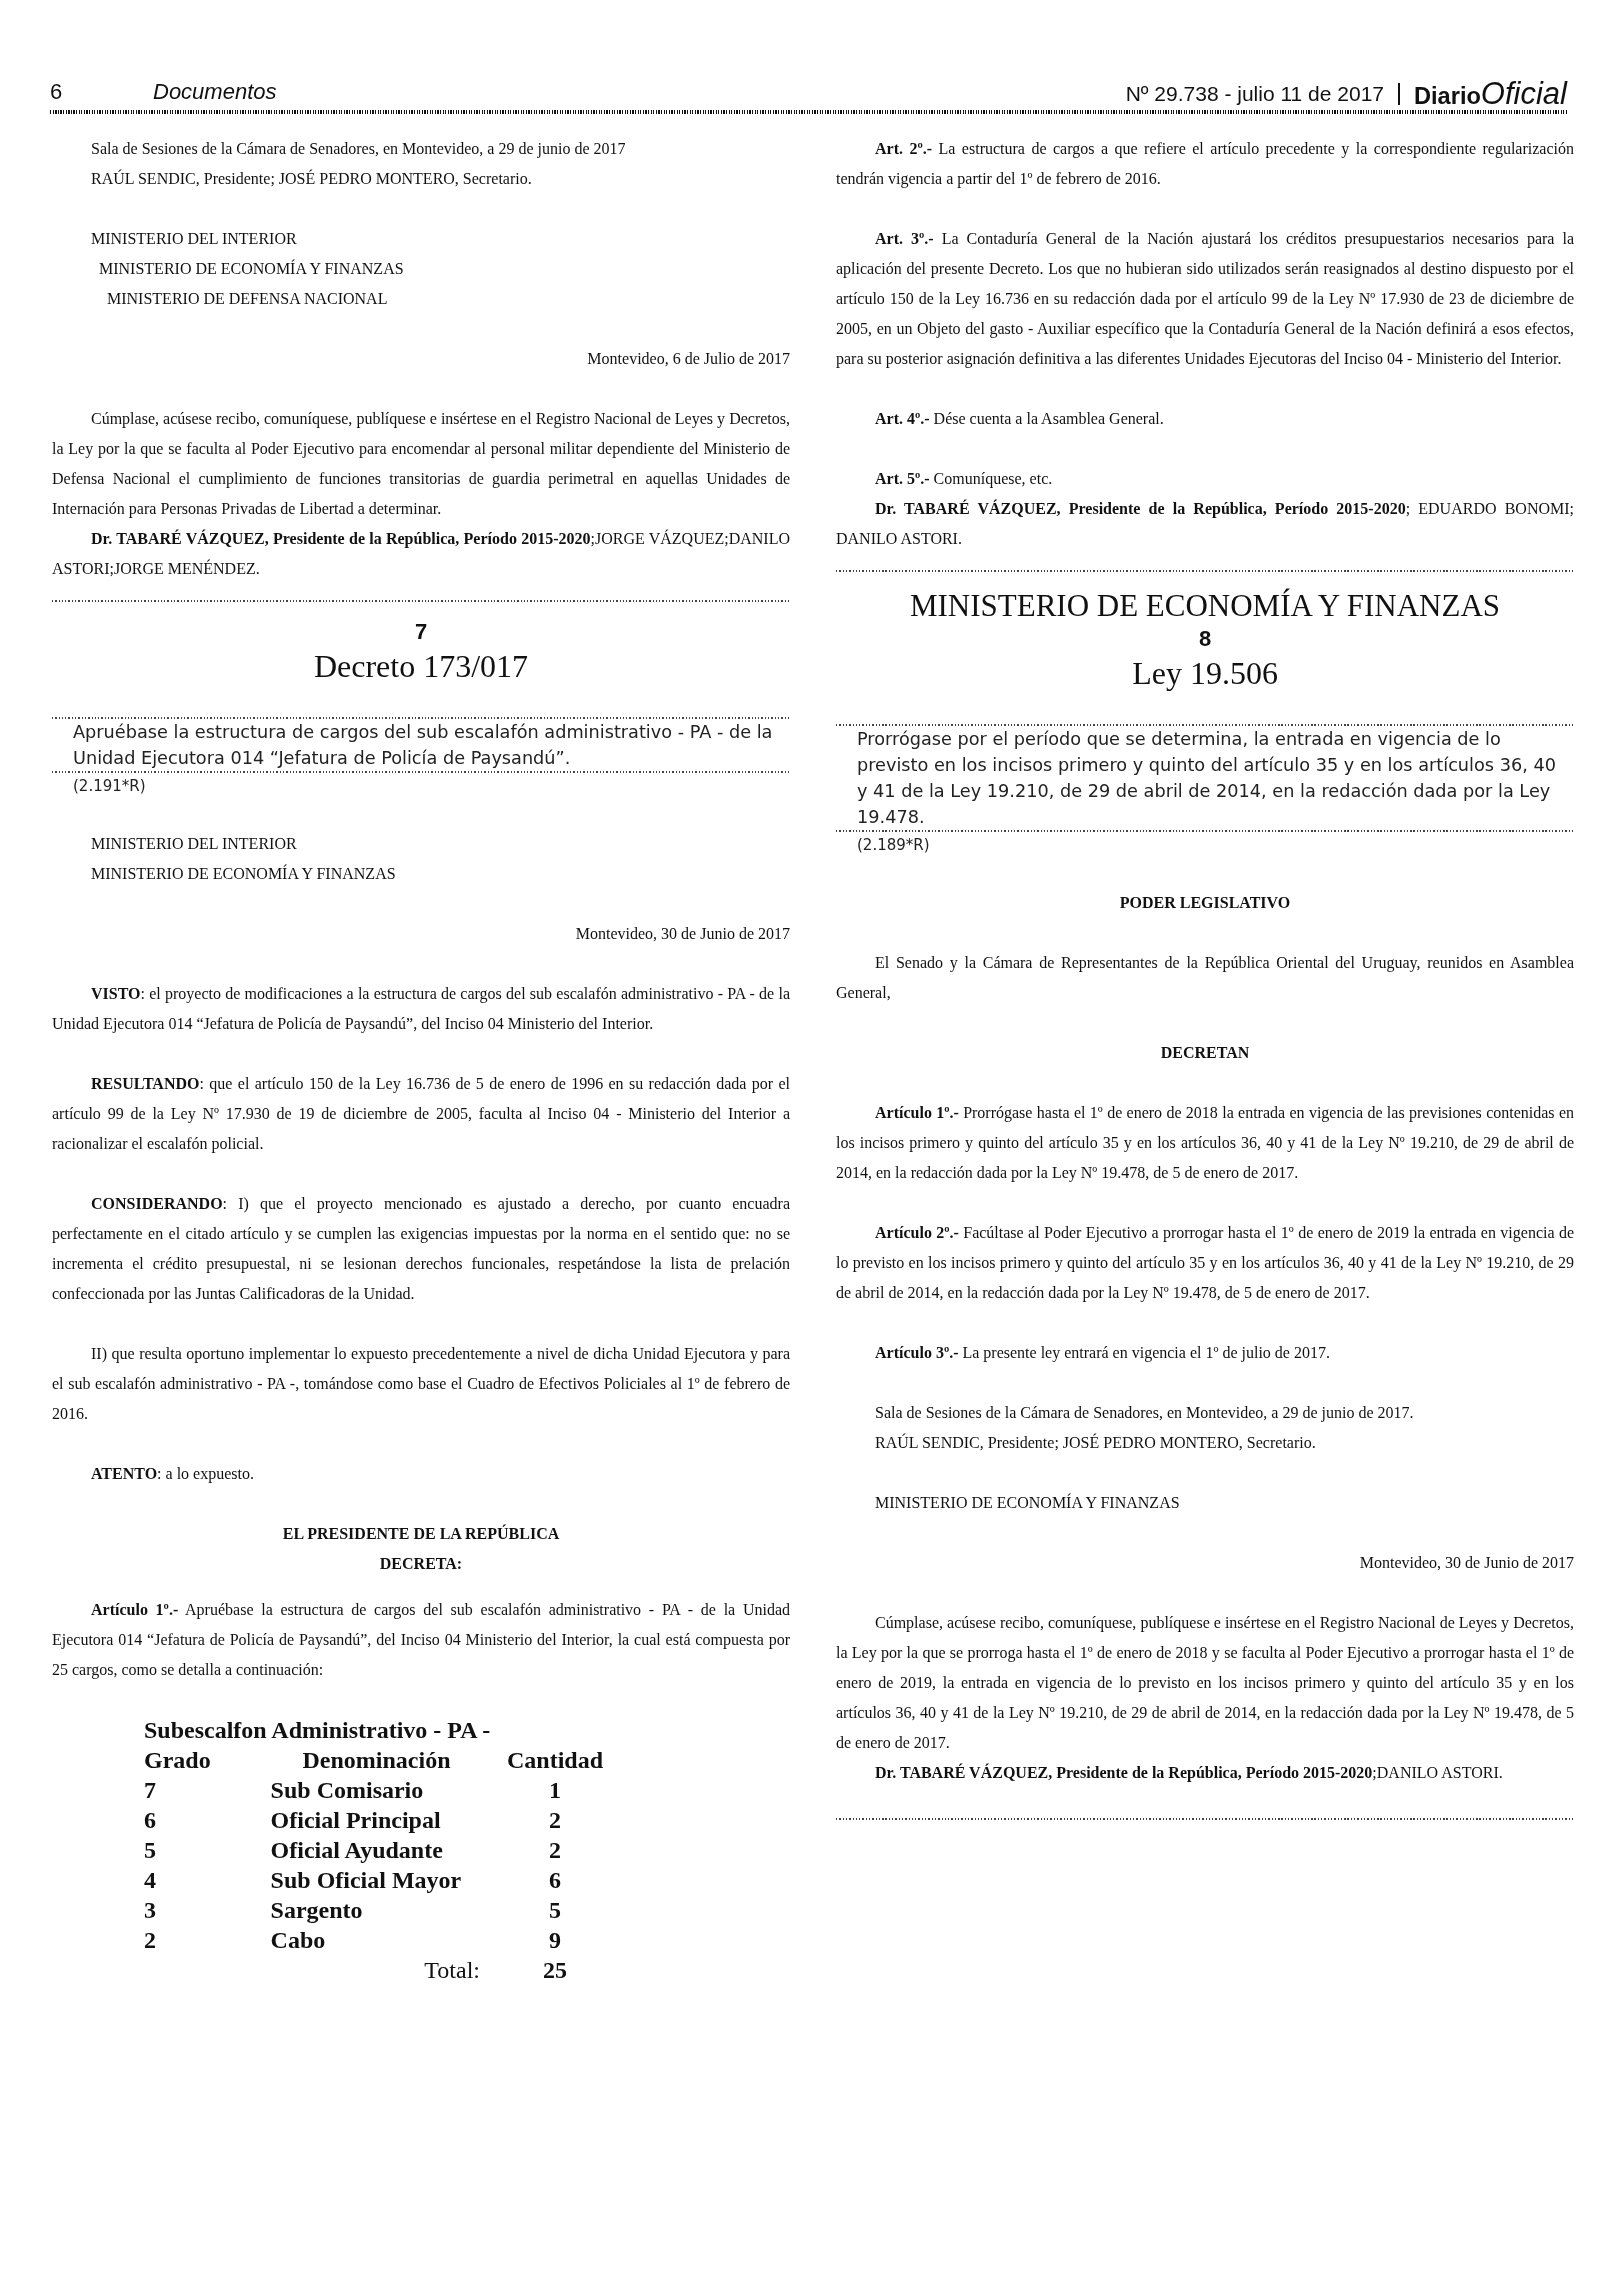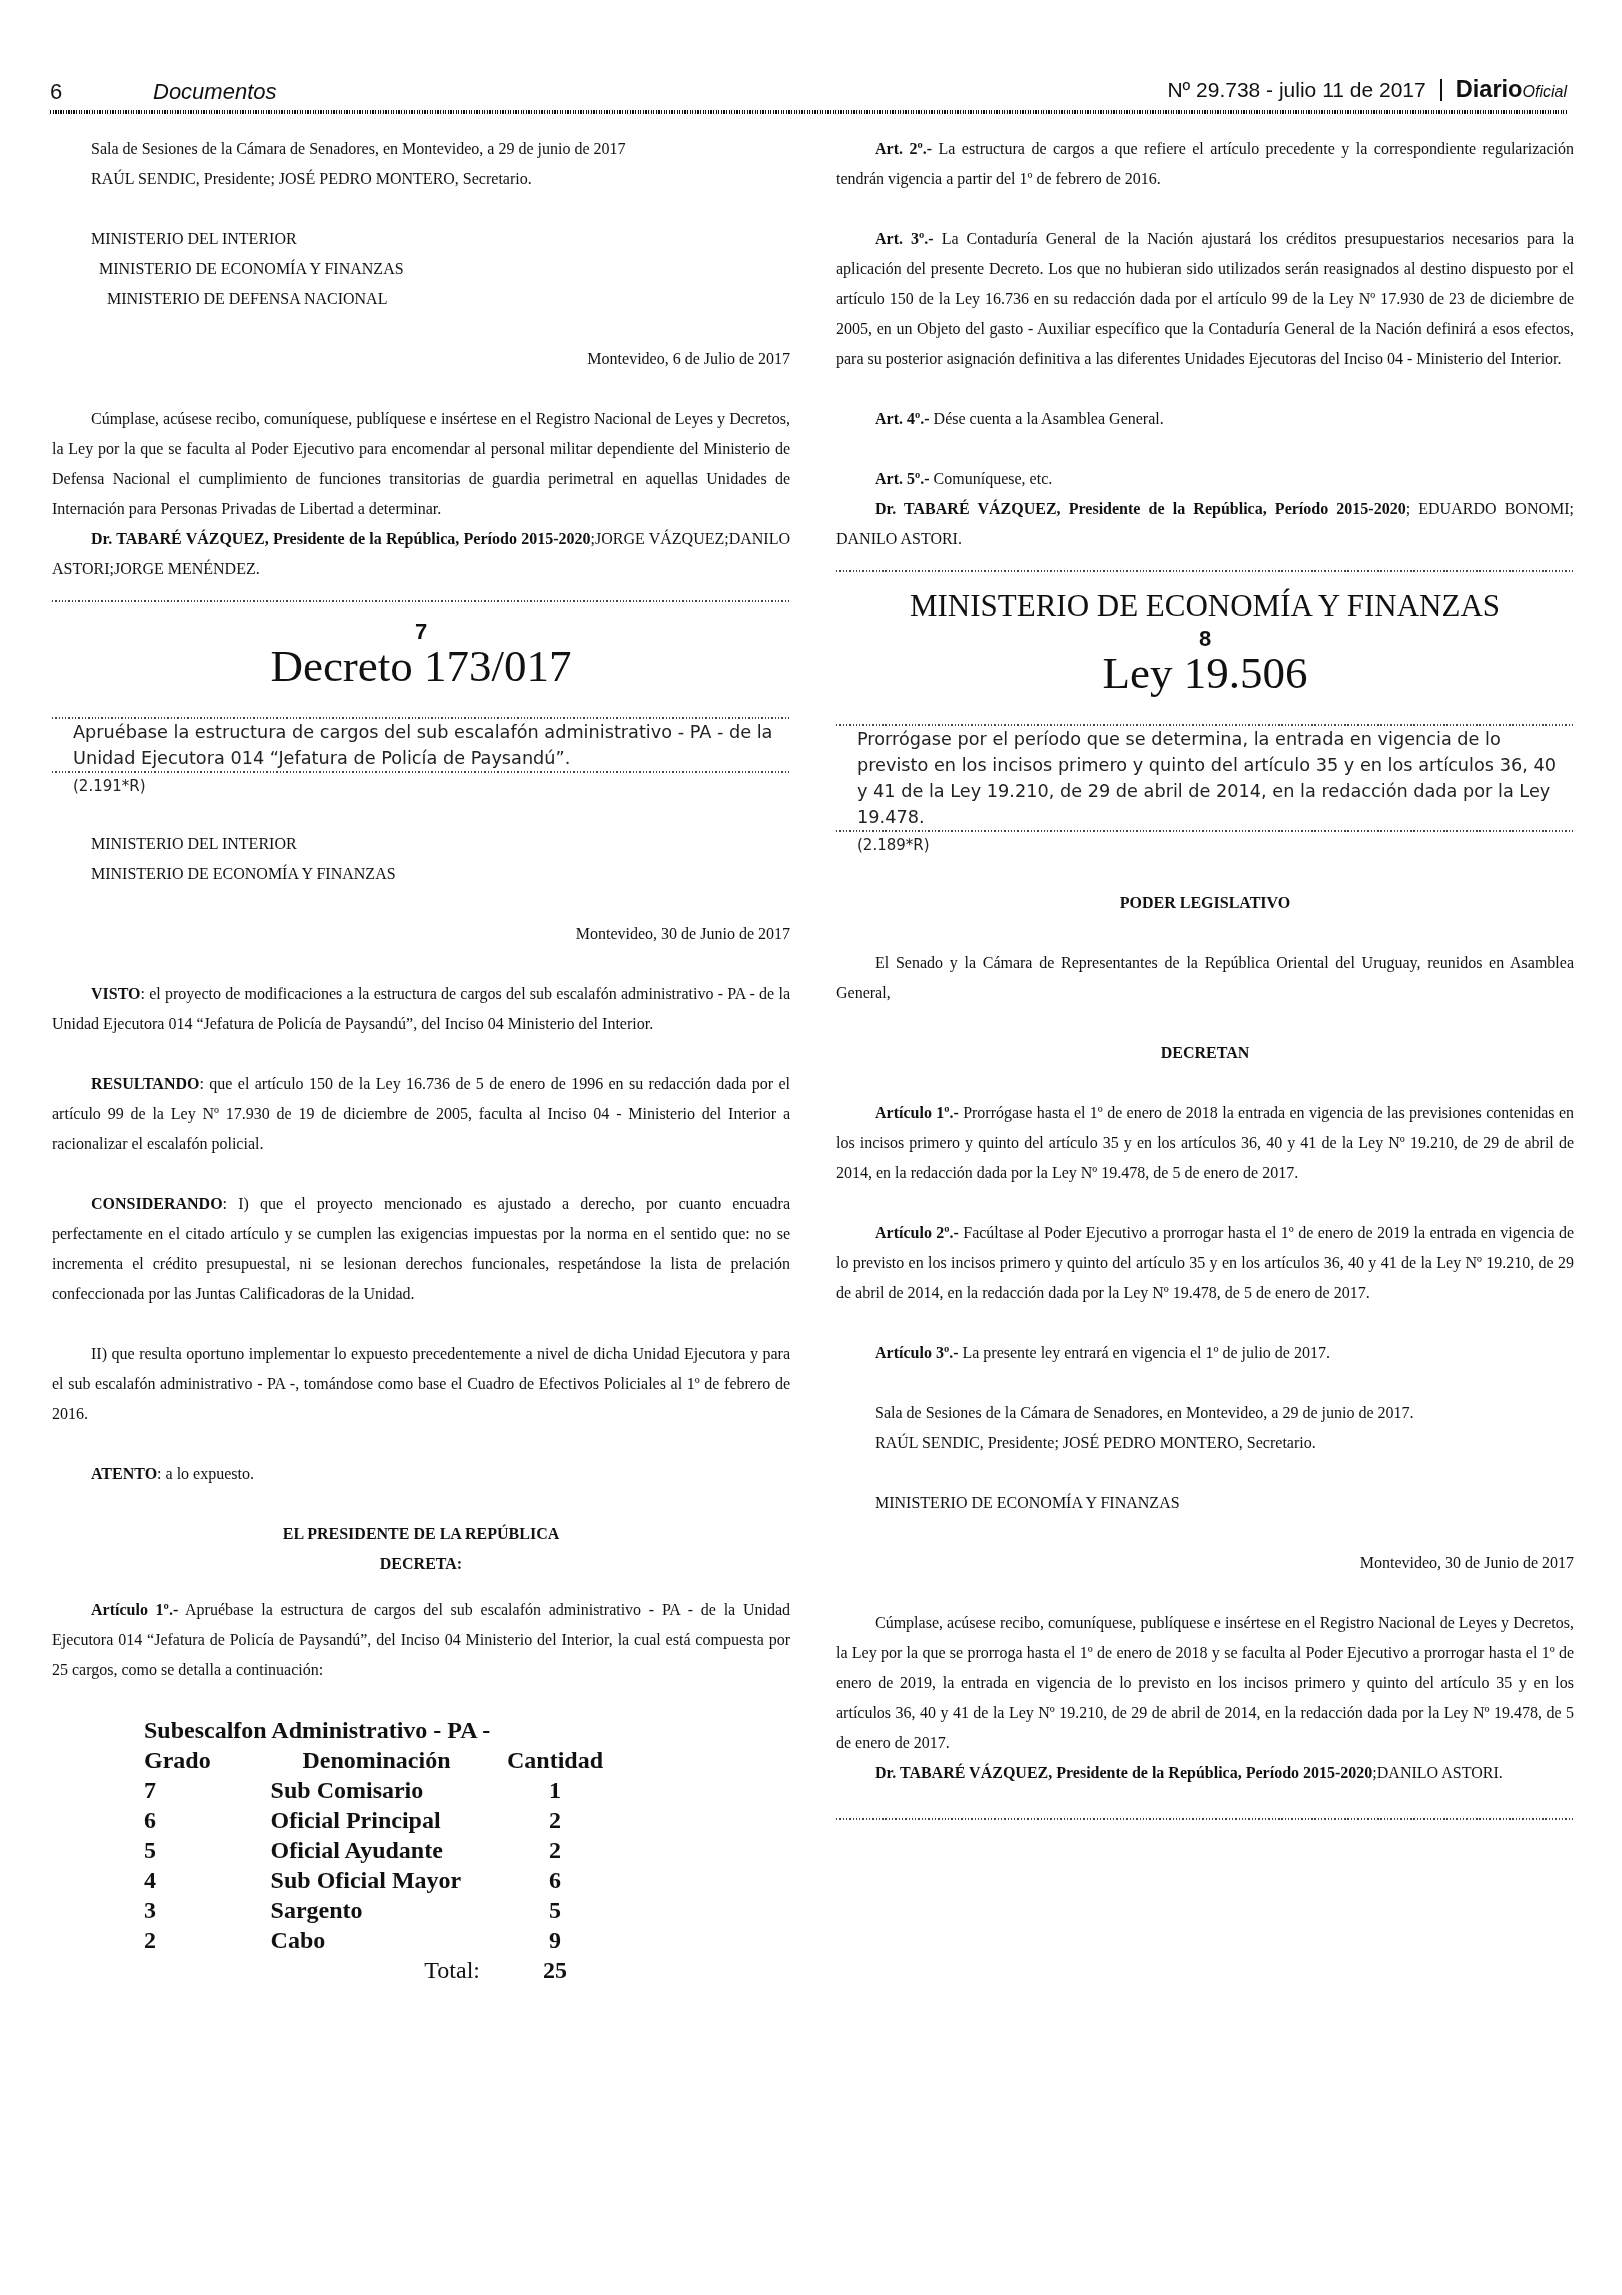--- a/index.html
+++ b/index.html
@@ -5,21 +5,21 @@
   * { margin: 0; padding: 0; box-sizing: border-box; }
   html, body { width: 1622px; height: 2295px; background: #ffffff; overflow: hidden; }
   body { position: relative; color: #111; font-family: "Liberation Serif", "DejaVu Serif", serif; }
 
   .header { position: absolute; left: 50px; top: 76px; width: 1517px; height: 34px; }
   .header .pg { position: absolute; left: 0; top: 2.6px; font-family: "Liberation Sans", sans-serif; font-size: 22px; }
   .header .sec { position: absolute; left: 103px; top: 2.6px; font-family: "Liberation Sans", sans-serif; font-size: 22px; font-style: italic; }
   .header .right { position: absolute; right: 0; top: 0; font-family: "Liberation Sans", sans-serif; font-size: 21px; display: flex; align-items: center; gap: 14px; }
   .header .bar { width: 2px; height: 22px; background: #111; display: inline-block; }
   .header .brand b { font-weight: bold; font-size: 23.6px; }
-  .header .brand i { font-style: italic; font-size: 16px; }
+  .header .brand i { font-style: italic; font-size: 31px; }
   .header-rule { position: absolute; left: 50px; top: 110px; width: 1517px; height: 3.9px;
     background-image: repeating-linear-gradient(90deg, #111 0 1.3px, transparent 1.3px 2.6px); }
 
   .col { position: absolute; top: 134px; width: 738px; }
   .col-left { left: 52px; }
   .col-right { left: 836px; }
 
   p, .line { font-size: 16px; line-height: 30px; text-align: justify; }
   .ind { text-indent: 39px; }
   .gap { height: 30px; }
@@ -28,21 +28,21 @@
   .right-al { text-align: right; }
   b, .bold { font-weight: bold; }
   .ml1 { padding-left: 39px; }
   .ml2 { padding-left: 47px; }
   .ml3 { padding-left: 55px; }
 
   .dotrule { height: 2px; width: 100%;
     background-image: repeating-linear-gradient(90deg, #444 0 1.3px, transparent 1.3px 3.3px); }
 
   .num { font-family: "Liberation Sans", sans-serif; font-weight: bold; font-size: 22px; text-align: center; line-height: 29px; }
-  .doc-title { font-size: 45px; text-align: center; line-height: 41px; }
+  .doc-title { font-size: 32px; text-align: center; line-height: 41px; }
   .ministry-title { font-size: 31px; text-align: center; line-height: 37px; }
   .summary { font-family: "DejaVu Sans", sans-serif; font-size: 17.7px; line-height: 26px; padding-left: 21px; padding-right: 13px; color: #222; }
   .ref { font-family: "DejaVu Sans", sans-serif; font-size: 15px; line-height: 26px; padding-left: 21px; color: #222; }
 
   table.cargos { margin-left: 92px; border-collapse: collapse; font-size: 24px; font-weight: bold; }
   table.cargos td, table.cargos th { line-height: 30px; padding: 0; }
   table.cargos .caption { text-align: left; padding-left: 0; }
   .c-grado { width: 103px; text-align: left; }
   .c-den { width: 259px; text-align: left; padding-left: 23.6px !important; }
   .c-cant { width: 98px; text-align: center; }

